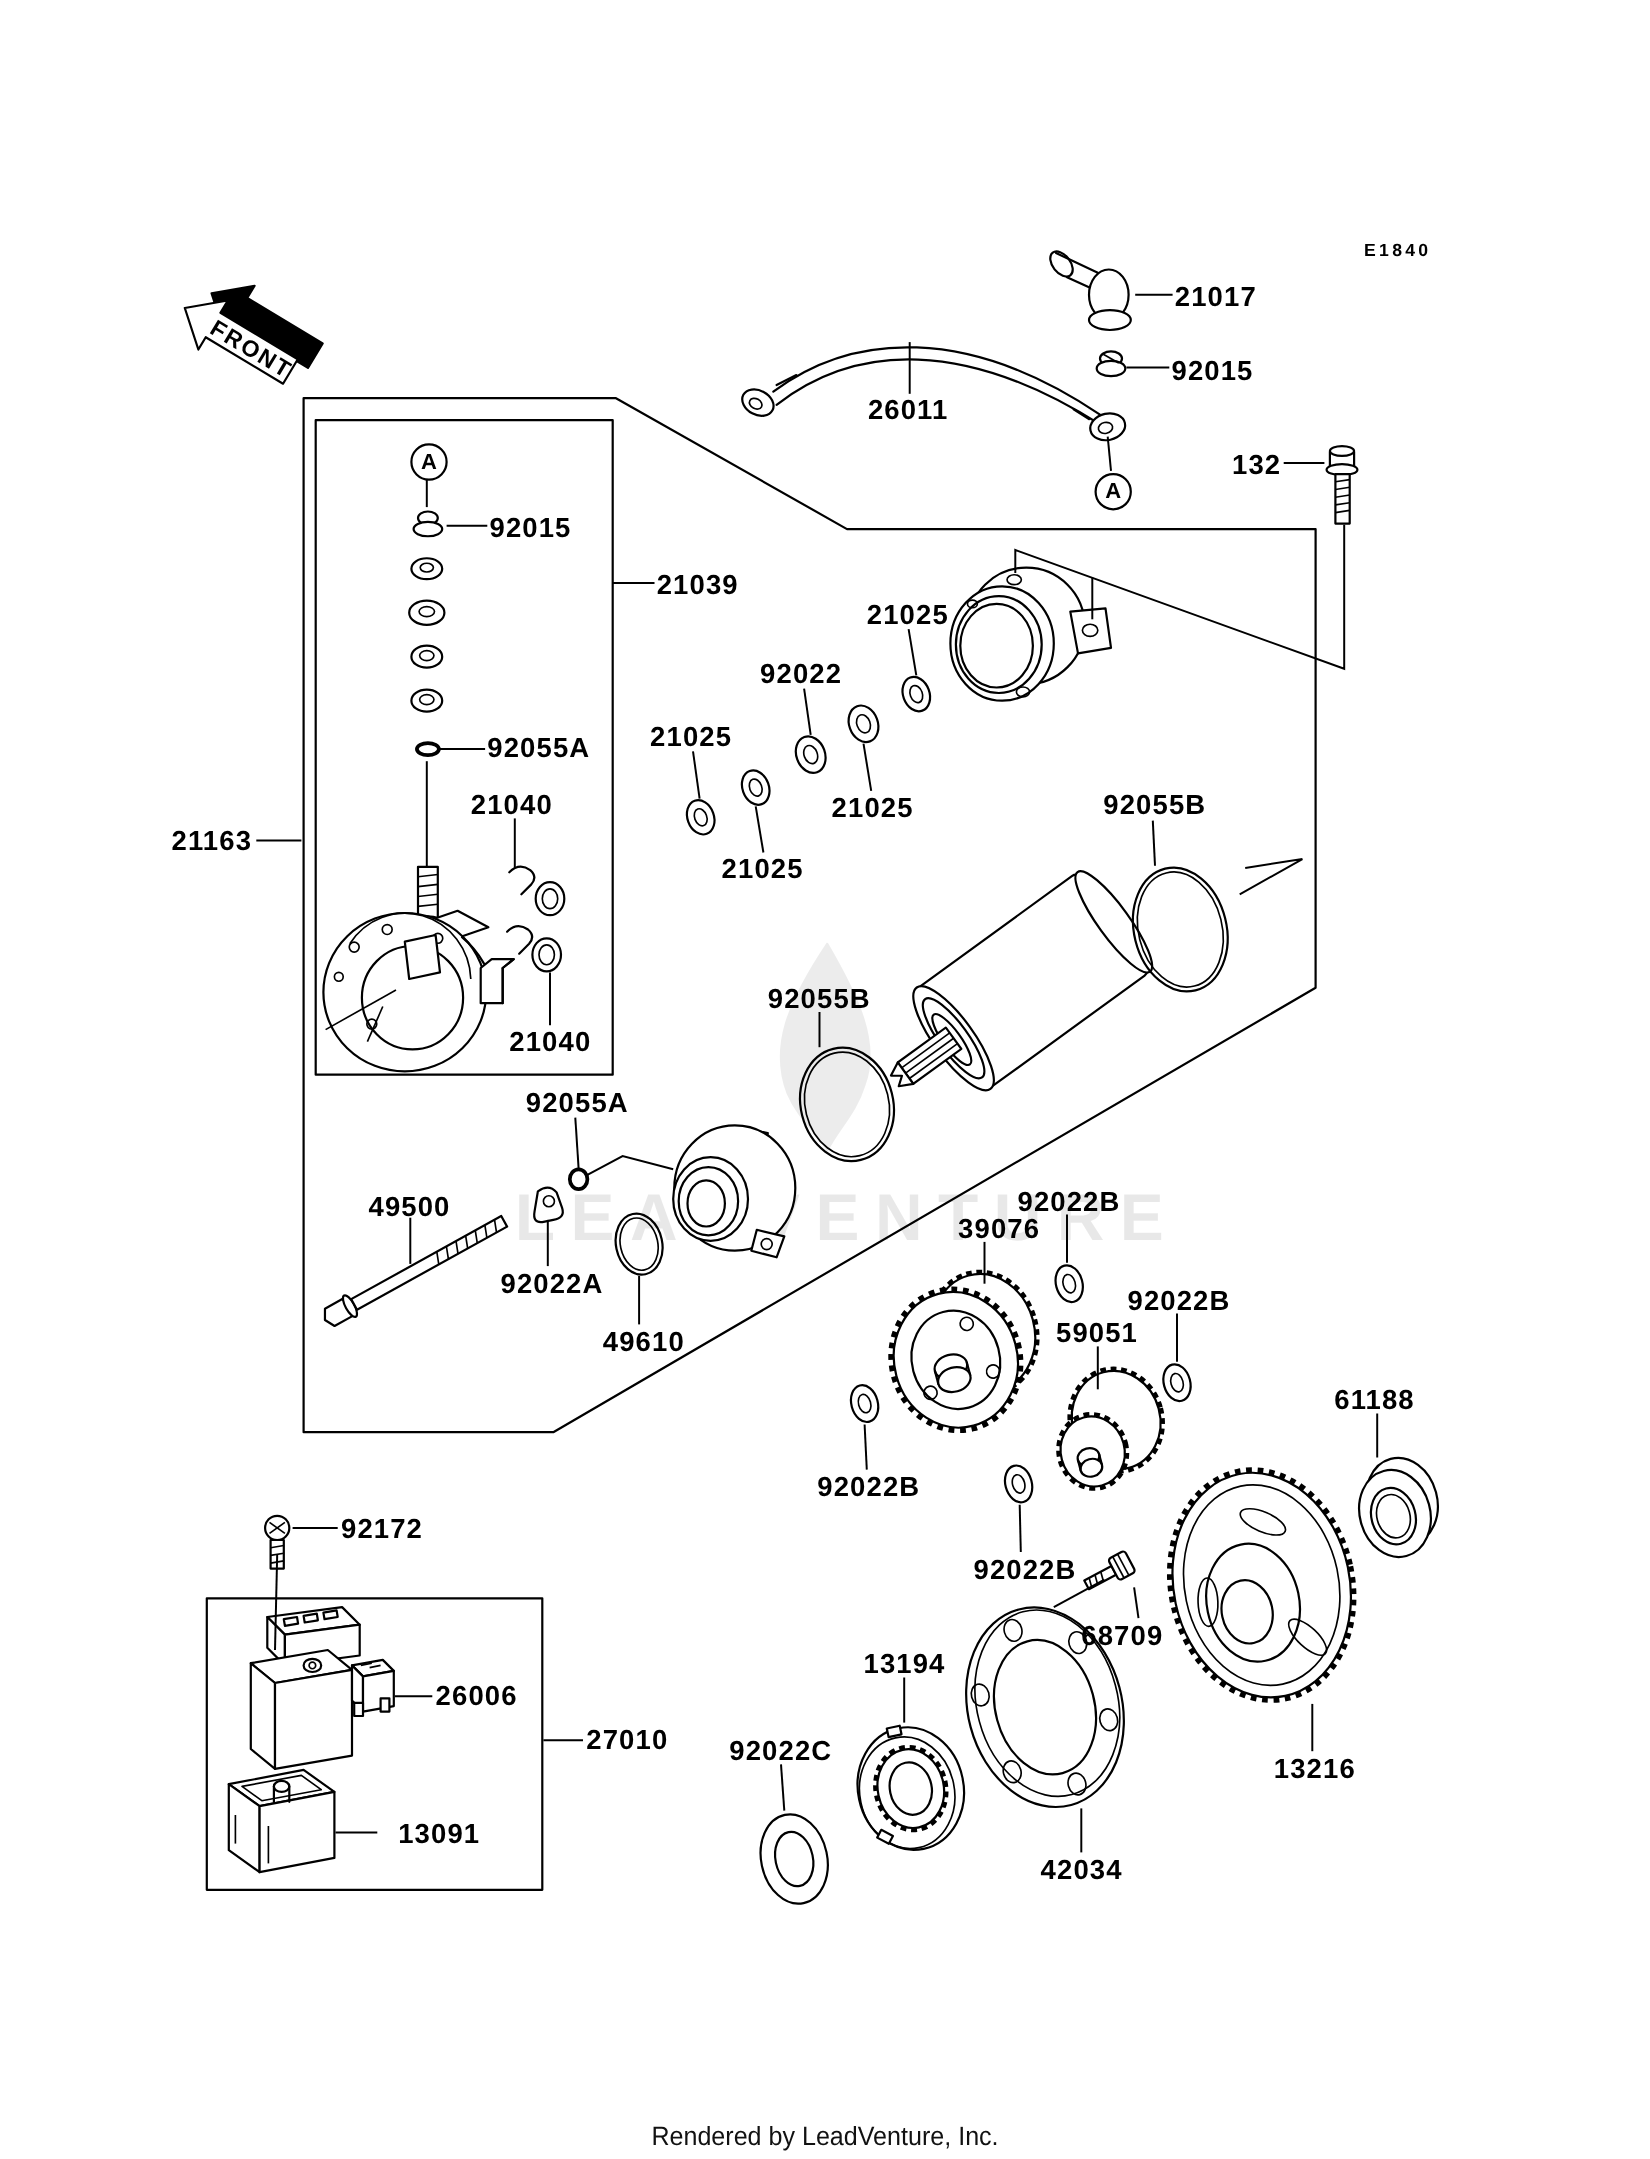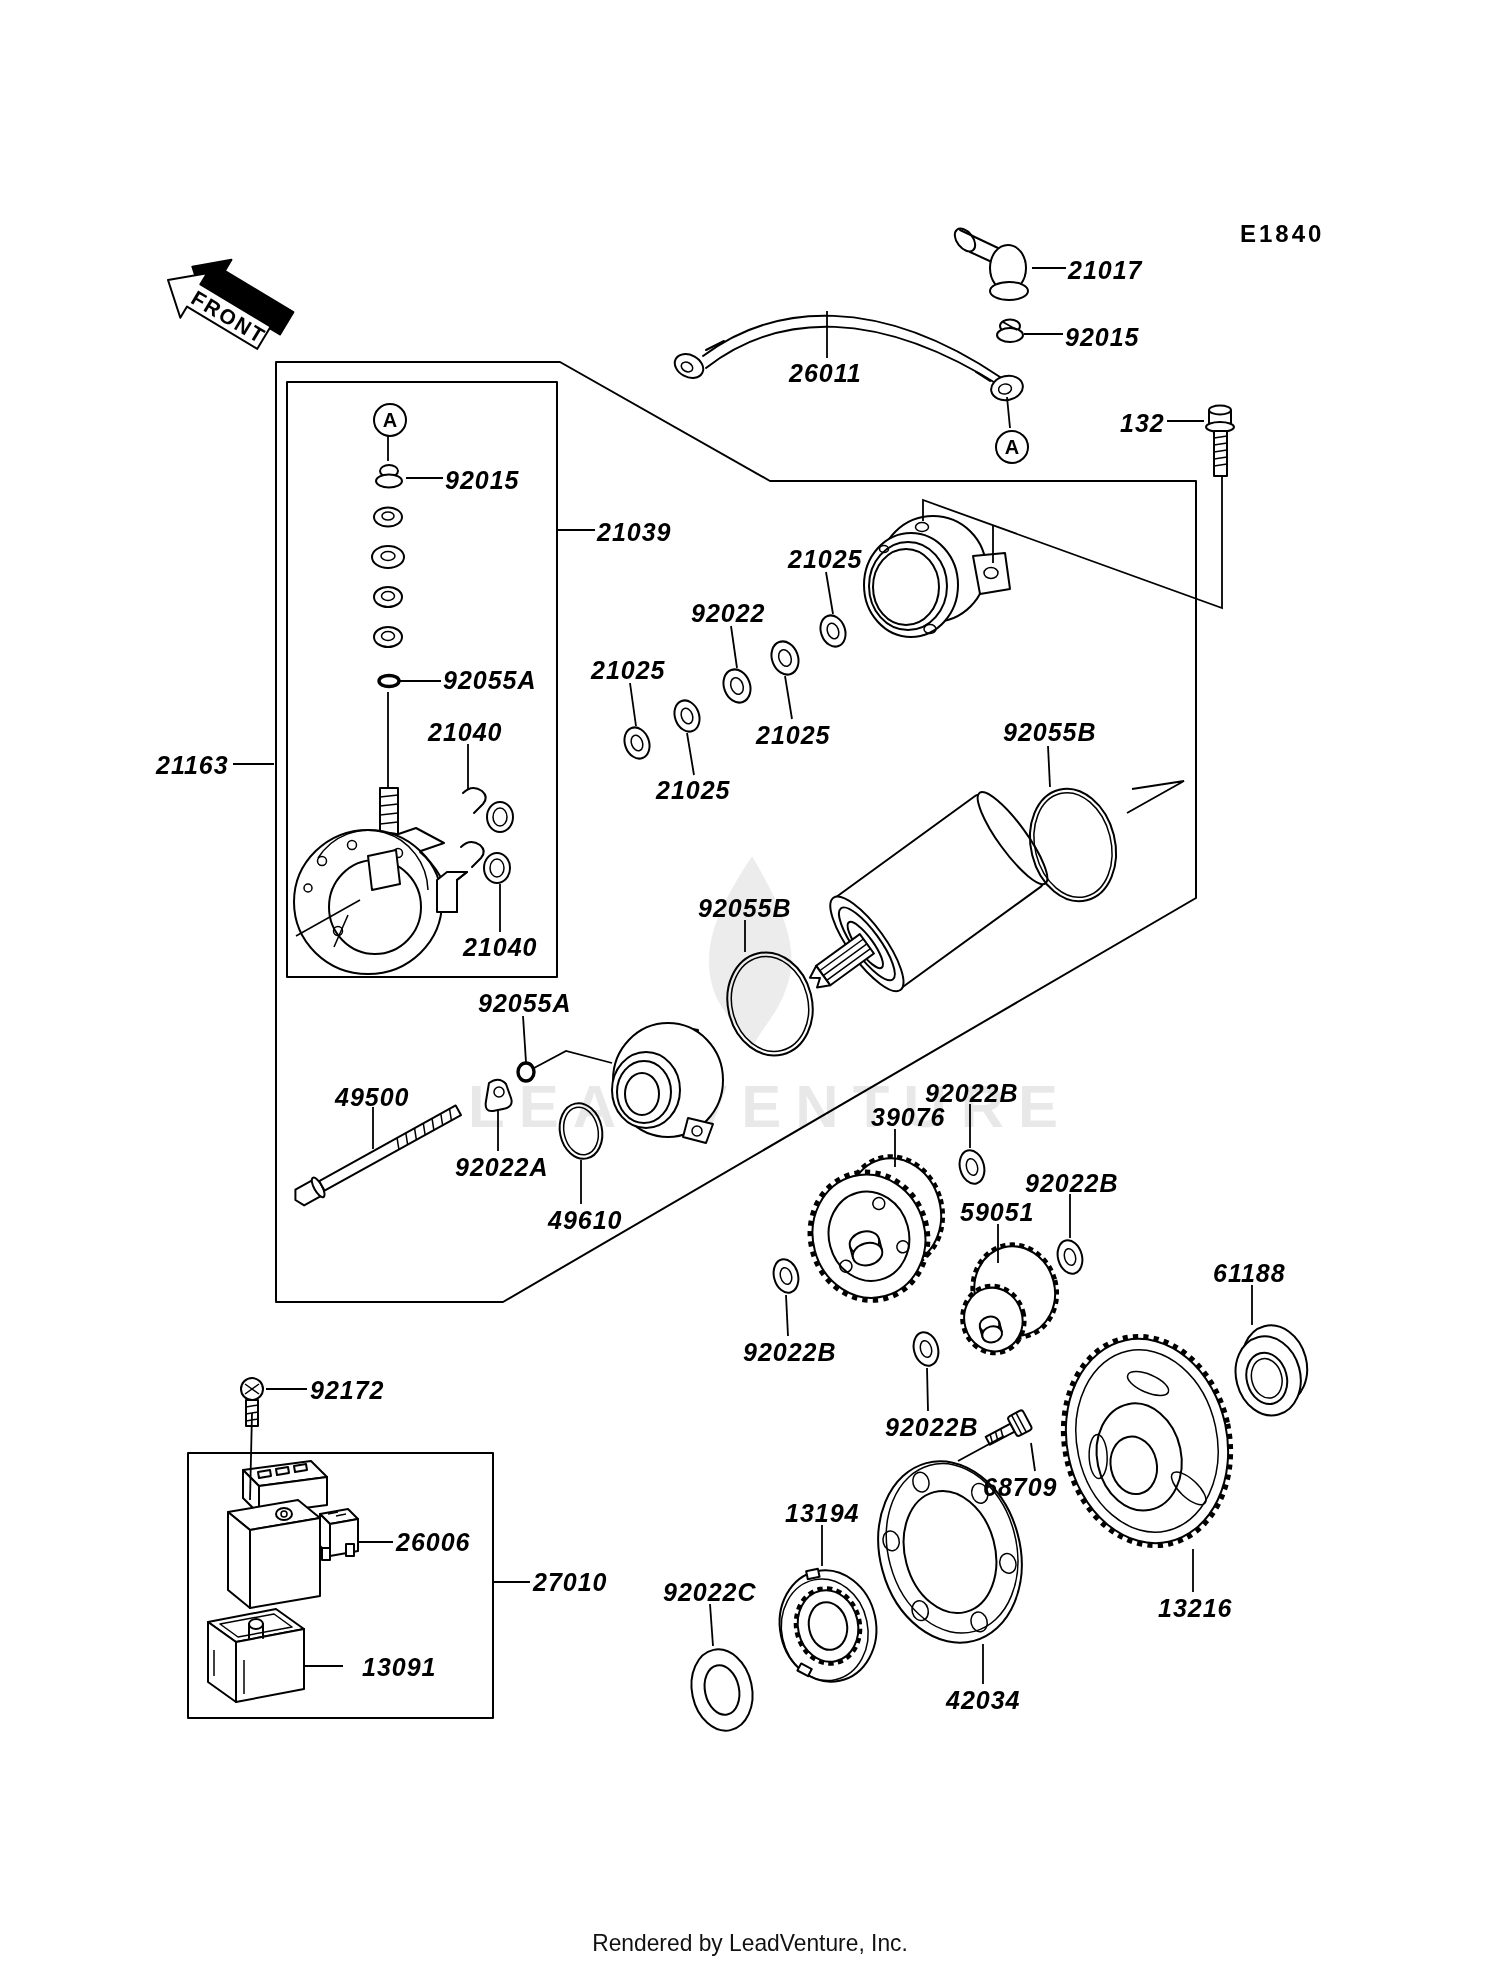--- a/index.html
+++ b/index.html
@@ -9,22 +9,22 @@
   svg *{vector-effect:none;}
   .s  {stroke:#000;stroke-width:2;fill:none;stroke-linejoin:round;stroke-linecap:round;}
   .w  {stroke:#000;stroke-width:2;fill:#fff;stroke-linejoin:round;}
   .thin{stroke:#000;stroke-width:1.5;fill:none;}
   .ld {stroke:#000;stroke-width:1.8;fill:none;}
   .bk {fill:#000;stroke:#000;stroke-width:2;stroke-linejoin:round;}
   .or {stroke:#000;stroke-width:3.4;fill:none;}
   .teeth9{stroke:#000;stroke-width:10;stroke-dasharray:5 5;fill:none;}
   .teeth7{stroke:#000;stroke-width:8;stroke-dasharray:5 4;fill:none;}
   .lbl{position:absolute;font-weight:bold;font-size:25px;line-height:1.1;letter-spacing:1px;
-       color:#000;white-space:nowrap;font-style:italic;}
-  .code{position:absolute;left:1240px;top:220px;font-weight:bold;font-size:24px;letter-spacing:3px;color:#000;}
+       color:#000;white-space:nowrap;}
+  .code{position:absolute;left:1240px;top:220px;font-weight:bold;font-size:16px;letter-spacing:3px;color:#000;}
   .amark{position:absolute;width:30px;height:30px;border:2.4px solid #000;border-radius:50%;
        display:flex;align-items:center;justify-content:center;font-weight:bold;font-size:20px;color:#000;background:#fff;}
   .wm{position:absolute;left:468px;top:1072px;font-weight:bold;font-size:60px;letter-spacing:14px;
       color:rgba(0,0,0,0.09);white-space:nowrap;}
   .footer{position:absolute;left:0;top:1929px;width:100%;text-align:center;font-size:24px;color:#111;
       transform:scaleX(0.95);}
 </style>
 </head>
 <body>
 

